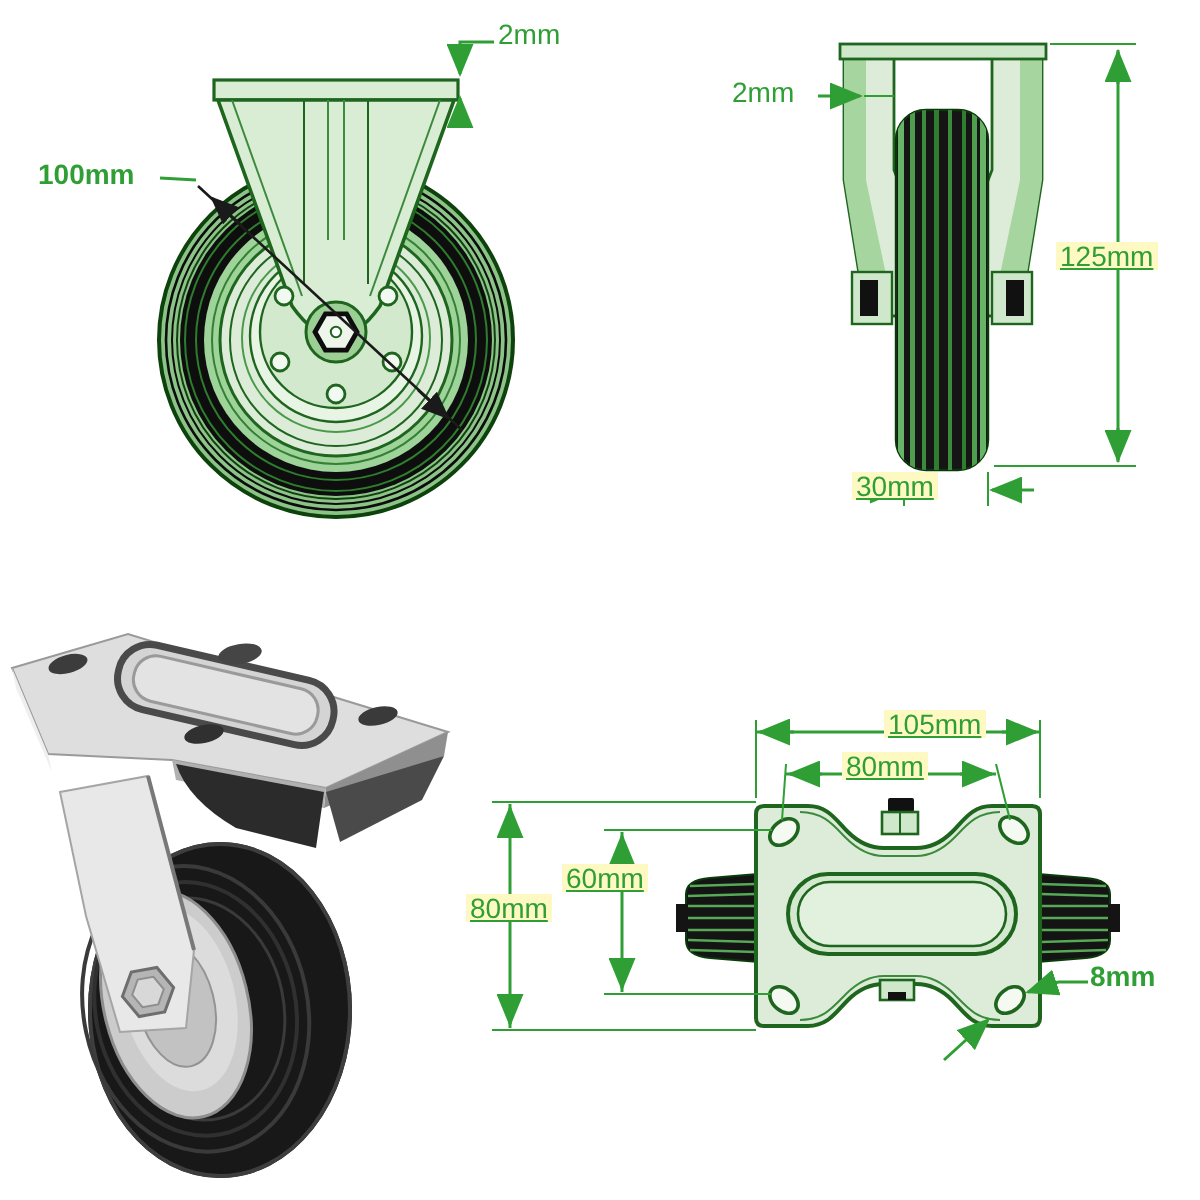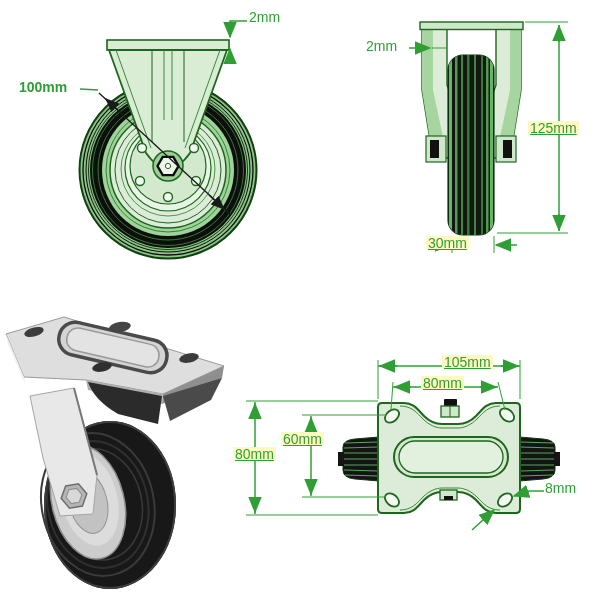--- a/index.html
+++ b/index.html
@@ -241,15 +241,15 @@
 <div class="dim" style="left:19px;top:80px;font-weight:bold;">100mm</div>
 
 <div class="dim" style="left:366px;top:39px;">2mm</div>
 <div class="dim bg" style="left:528px;top:121px;">125mm</div>
 <div class="dim bg" style="left:426px;top:236px;">30mm</div>
 
 <div class="dim bg" style="left:398px;top:355px;margin-left:44px;">105mm</div>
 <div class="dim bg" style="left:421px;top:376px;">80mm</div>
 <div class="dim bg" style="left:233px;top:447px;">80mm</div>
 <div class="dim bg" style="left:281px;top:432px;">60mm</div>
-<div class="dim" style="left:545px;top:481px;">8mm</div>
+<div class="dim" style="left:545px;top:481px;font-weight:bold;">8mm</div>
 
 </div>
 
 </body></html>

